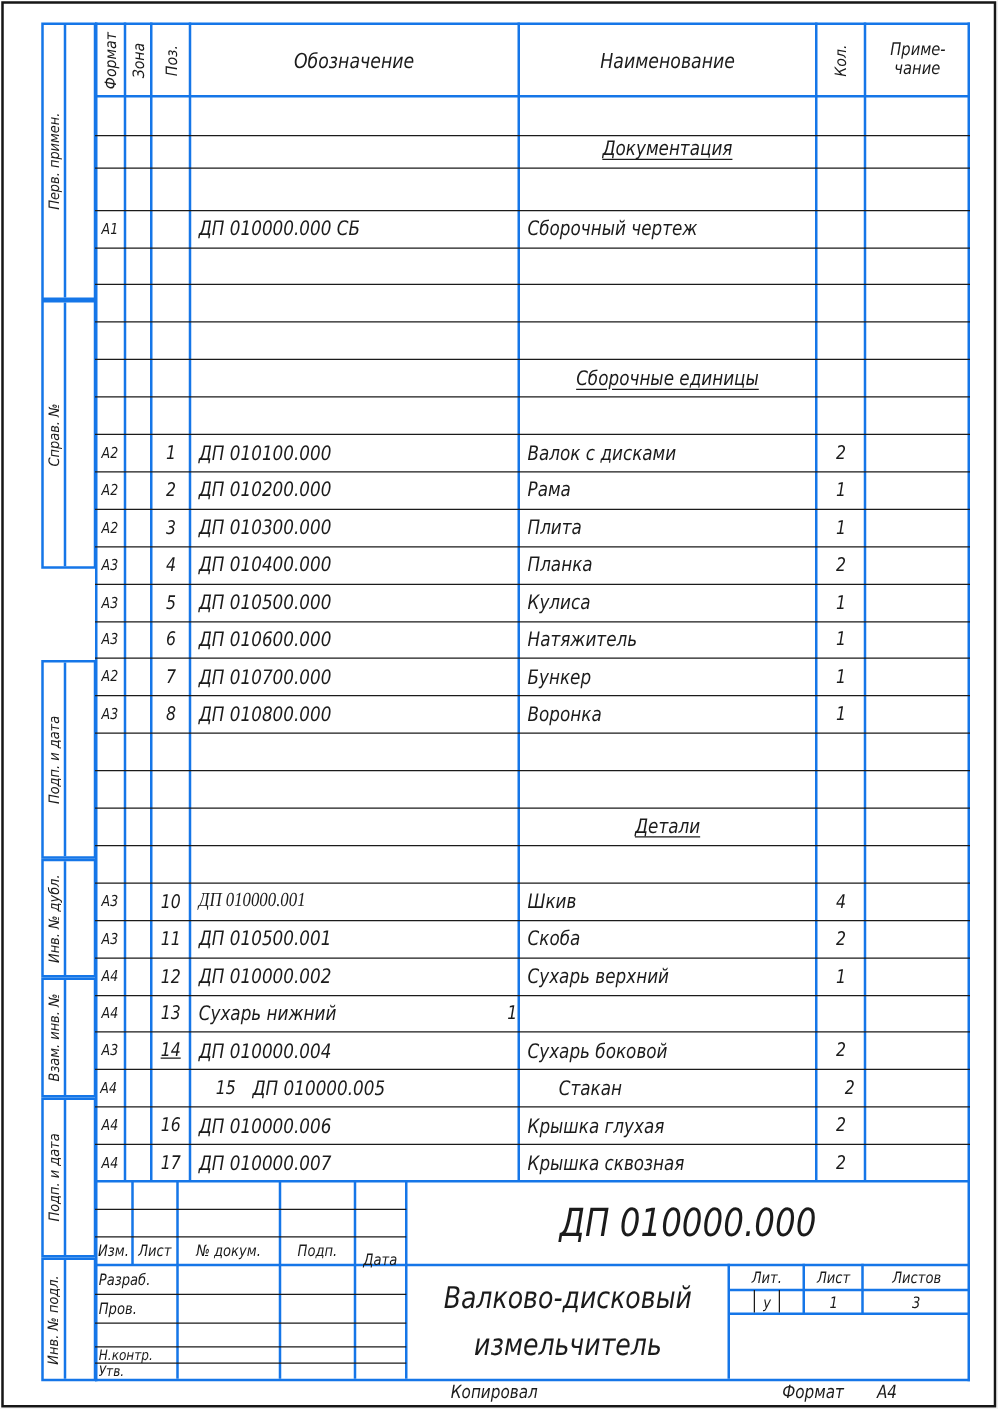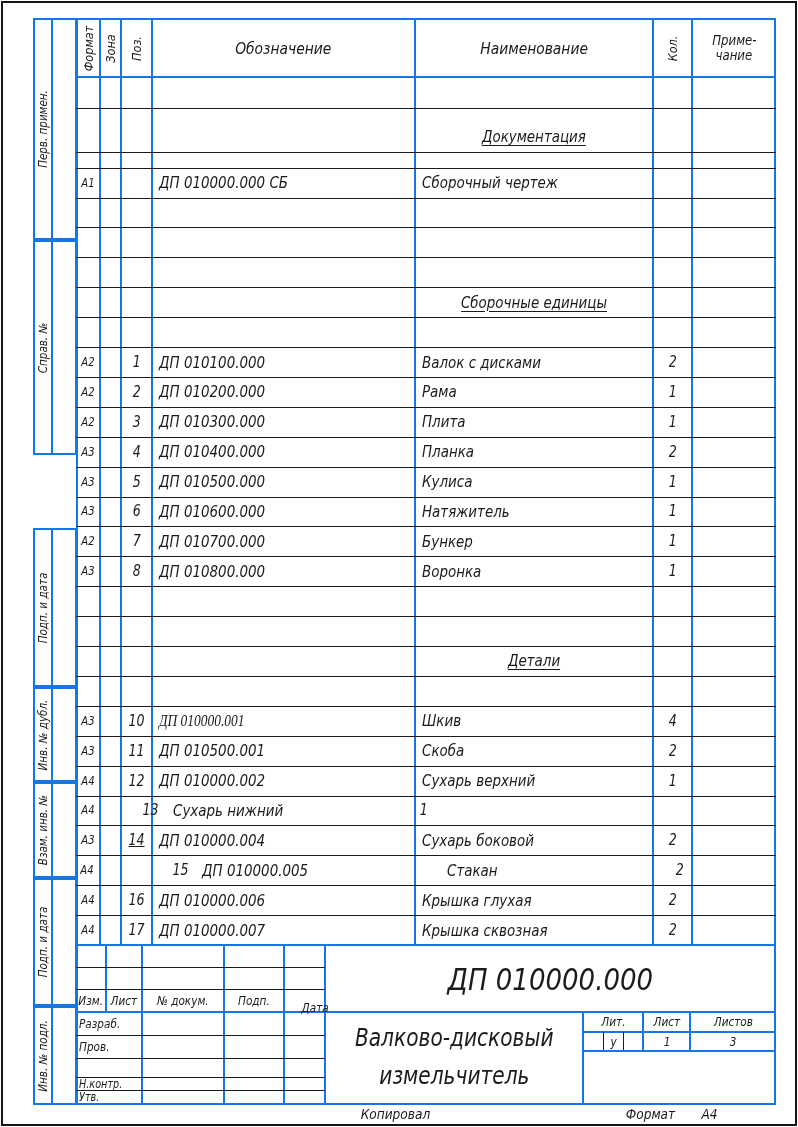--- a/index.html
+++ b/index.html
@@ -137,21 +137,21 @@
     <div class="body" id="spec-body">
         <div class="brow" style="top: 0px; height: 29.8966px;">
           <div class="bcell ccenter fs-format" style="width: 24px;"></div>
           <div class="bcell ccenter fs-format" style="width: 21px;"></div>
           <div class="bcell ccenter fs-pos" style="width: 31px;"></div>
           <div class="bcell cleft fs-main" style="width: 263px;"></div>
           <div class="bcell cleft fs-main" style="width: 238px;"></div>
           <div class="bcell ccenter fs-qty" style="width: 39px;"></div>
           <div class="bcell ccenter fs-main" style="width: 84px;"></div>
         </div>
-        <div class="brow" style="top: 44px; height: 29.8966px; text-align: center;">
+        <div class="brow" style="top: 26px; height: 29.8966px; text-align: center;">
           <div class="bcell ccenter fs-format" style="width: 24px;"></div>
           <div class="bcell ccenter fs-format" style="width: 21px;"></div>
           <div class="bcell ccenter fs-pos" style="width: 31px;"></div>
           <div class="bcell fs-main ccenter" style="width: 263px;"></div>
           <div class="bcell fs-main ccenter" style="width: 238px;">
             <span class="tc section-txt">Документация</span>
           </div>
           <div class="bcell ccenter fs-qty" style="width: 39px;"></div>
           <div class="bcell ccenter fs-main" style="width: 84px;"></div>
         </div>
@@ -471,21 +471,21 @@
           <div class="bcell ccenter fs-qty" style="width: 39px;">
             <span class="tc">1</span>
           </div>
           <div class="bcell ccenter fs-main" style="width: 84px;"></div>
         </div>
         <div class="brow" style="top: 717.517px; height: 29.8966px;">
           <div class="bcell ccenter fs-format" style="width: 24px;">
             <span class="tc">А4</span>
           </div>
           <div class="bcell ccenter fs-format" style="width: 21px;"></div>
-          <div class="bcell ccenter fs-pos" style="width: 31px; margin-left: 14px;">
+          <div class="bcell ccenter fs-pos" style="width: 31px;">
             <span class="tc">13</span>
           </div>
           <div class="bcell cleft fs-main" style="width: 238px;">
             <span class="tl">Сухарь нижний</span>
           </div>
           <div class="bcell ccenter fs-qty" style="width: 39px;">
             <span class="tc">1</span>
           </div>
           <div class="bcell ccenter fs-main" style="width: 84px;"></div>
         </div>
@@ -589,21 +589,21 @@
         </div>
       <div class="tb-txt f12" style="left:30px;top:44px;width:36px;height:23px;">
           <span class="tc">Лист</span>
         </div>
       <div class="tb-txt f12" style="left:66px;top:44px;width:82px;height:23px;">
           <span class="tc">№ докум.</span>
         </div>
       <div class="tb-txt f12" style="left:148px;top:44px;width:60px;height:23px;">
           <span class="tc">Подп.</span>
         </div>
-      <div class="tb-txt f12" style="left:208px;top:44px;width:41px;height:37px;padding-left:11px;">
+      <div class="tb-txt f12" style="left:208px;top:44px;width:41px;height:37px;">
           <span class="tc">Дата</span>
         </div>
 
       <div class="tb-txt tb-left f12" style="left:0;top:67px;width:66px;height:23px;">
           <span class="tl">Разраб.</span>
         </div>
       <div class="tb-txt tb-left f12" style="left:0;top:90px;width:66px;height:23px;">
           <span class="tl">Пров.</span>
         </div>
       <div class="tb-txt tb-left f11" style="left:0;top:132px;width:66px;height:13px;">

